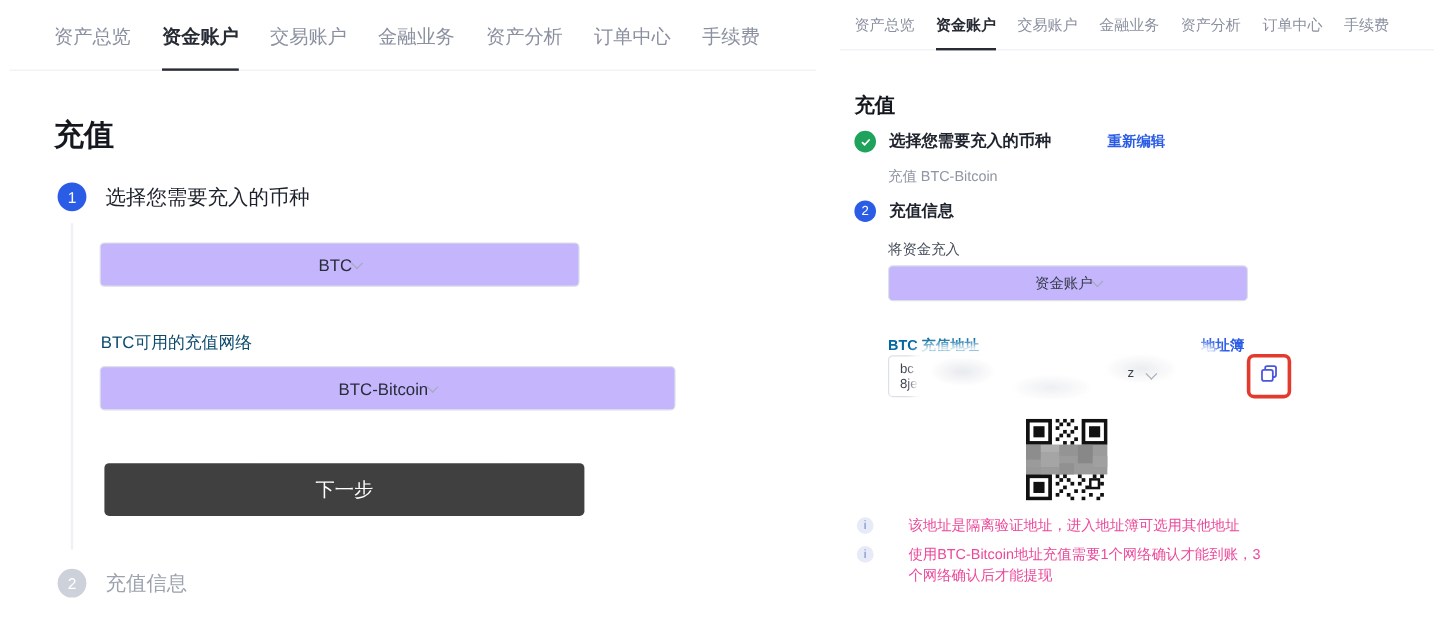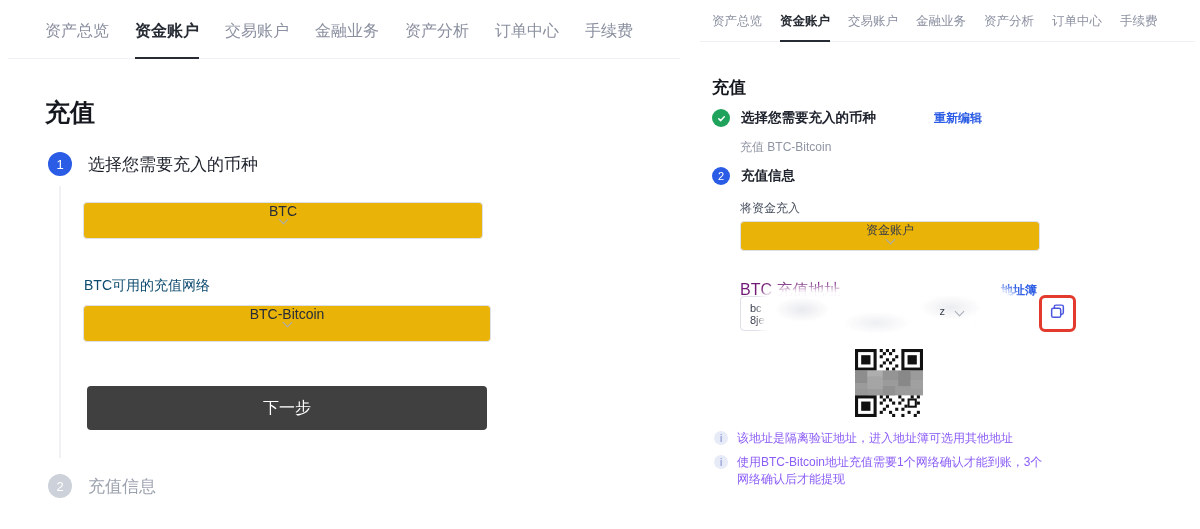--- a/index.html
+++ b/index.html
@@ -4,76 +4,76 @@
 <style>
   * { margin:0; padding:0; box-sizing:border-box; }
   body { background:#fff; font-family:"Liberation Sans","DejaVu Sans",sans-serif; }
   .canvas { position:relative; width:1200px; height:529px; background:#fff; overflow:hidden; }
 
   
   .tabs { display:flex; align-items:flex-start; border-bottom:1px solid #f0f1f5; }
   .tab { color:#8b90a0; cursor:pointer; white-space:nowrap; }
   .tab.active { color:#272b34; font-weight:700; border-bottom:2px solid #272b34; margin-bottom:-1px; }
   .chev { display:inline-block; width:7px; height:7px; border-right:1.6px solid #a6abb8; border-bottom:1.6px solid #a6abb8; transform:rotate(45deg); margin-top:-3px; }
-  .select { display:flex; align-items:center; justify-content:flex-start; border:1px solid #dde0e8; border-radius:4px; background:#eab308; cursor:pointer;flex-direction:column; }
+  .select { display:flex; align-items:center; justify-content:center; border:1px solid #dde0e8; border-radius:4px; background:#c4b5fd; cursor:pointer; }
   .circle { display:flex; align-items:center; justify-content:center; border-radius:50%; color:#fff; flex:0 0 auto; }
   .link { color:#2b5ce5; cursor:pointer;margin-left:28px; }
 
   
   .lp { position:absolute; left:0; top:0; width:680px; height:529px; }
   .lp .tabs { margin-left:8px; padding:21px 0 0 37px; gap:26px; font-size:16px; }
   .lp .tab { padding-bottom:15px; }
   .lp-title { position:absolute; left:45px; top:96px; font-size:25px; font-weight:700; color:#15181e; }
   .lp-step1 { position:absolute; left:48px; top:152px; display:flex; align-items:center; gap:16px; }
   .lp-step1 .circle { width:24px; height:24px; background:#2b5ce5; font-size:13px; }
   .lp-step1 .step-label { font-size:17px; color:#1d212b; }
   .lp-connector { position:absolute; left:59px; top:186px; width:2px; height:272px; background:#f0f1f4; }
   .lp-select1 { position:absolute; left:83px; top:202px; width:400px; height:37px; padding:0 16px; font-size:14px; color:#272c38; }
   .lp-netlabel { position:absolute; left:84px; top:277px; font-size:14px; color:#0c4a6e; }
-  .lp-select2 { position:absolute; left:83px; top:305px; width:408px; height:37px; padding:0 16px; font-size:14px; color:#272c38; }
+  .lp-select2 { position:absolute; left:83px; top:305px; width:480px; height:37px; padding:0 16px; font-size:14px; color:#272c38; }
   .lp-button { position:absolute; left:87px; top:386px; width:400px; height:44px; background:#404040; color:#fff; border:none; border-radius:4px; font-size:16px; cursor:pointer; display:flex; align-items:center; justify-content:center; font-family:inherit; }
   .lp-step2 { position:absolute; left:48px; top:474px; display:flex; align-items:center; gap:16px; }
   .lp-step2 .circle { width:24px; height:24px; background:#ccd1da; font-size:13px; }
   .lp-step2 .step-label { font-size:17px; color:#9ca2ae; }
 
   
   .rp { position:absolute; left:700px; top:0; width:495px; height:529px; }
   .rp .tabs { padding:13px 0 0 12px; gap:18px; font-size:12.5px; }
   .rp .tab { padding-bottom:10px; }
   .rp-title { position:absolute; left:12px; top:76px; font-size:17px; font-weight:700; color:#15181e; }
   .rp-step1 { position:absolute; left:12px; top:109px; display:flex; align-items:center; gap:11px; }
   .rp-step1 .step-label { font-size:13.5px; color:#20242e; font-weight:600; }
-  .rp-step1 .link { font-size:12px; margin-left:47px; font-weight:600; }
+  .rp-step1 .link { font-size:12px; margin-left:36px; font-weight:600; }
   .rp-summary { position:absolute; left:40px; top:139px; font-size:12px; color:#8f95a3; }
   .rp-step2 { position:absolute; left:12px; top:167px; display:flex; align-items:center; gap:11px; }
   .rp-step2 .circle { width:18px; height:18px; background:#2b5ce5; font-size:11px; }
   .rp-step2 .step-label { font-size:13.5px; color:#20242e; font-weight:600; }
   .rp-acct-label { position:absolute; left:40px; top:200px; font-size:12px; color:#474e5d; }
   .rp-acct-select { position:absolute; left:40px; top:221px; width:300px; height:30px; padding:0 12px; font-size:12px; color:#363c49; }
   .rp-addr-row { position:absolute; left:40px; top:280px; width:297px; display:flex; justify-content:space-between; align-items:center; }
-  .rp-addr-label { font-size:16px; color:#701a75; }
+  .rp-addr-label { font-size:12px; color:#0369a1;font-weight:bold; }
   .rp-addr-row .link { font-size:12px; font-weight:600; }
   .rp-addr-box { position:absolute; left:40px; top:296px; width:236px; height:35px; border:1px solid #dde0e8; border-radius:4px; font-size:11px; color:#3c4250; }
   .addr-lines { position:absolute; left:9px; top:5px; line-height:12px; }
   .addr-blur { position:absolute; left:24px; top:-5px; width:248px; height:44px; border-radius:10px;
       background:
         radial-gradient(40px 18px at 15% 40%, rgba(190,194,205,.35), transparent 70%),
         radial-gradient(50px 16px at 45% 70%, rgba(198,202,212,.30), transparent 70%),
         radial-gradient(45px 18px at 75% 35%, rgba(190,194,205,.30), transparent 70%),
         rgba(255,255,255,.96);
       box-shadow:0 0 6px 5px rgba(255,255,255,.92); }
   .addr-suffix { position:absolute; right:30px; top:8px; font-size:11px; color:#3c4250; }
   .rp-addr-box .chev { position:absolute; right:12px; top:14px; }
   .rp-copy { position:absolute; left:339px; top:295px; width:37px; height:37px; border:3px solid #e23b2e; border-radius:6px; display:flex; align-items:center; justify-content:center; cursor:pointer; background:#fff; }
   .rp-qr { position:absolute; left:155px; top:349px; width:68px; height:68px; }
   .rp-notes { position:absolute; left:14px; top:430px; width:340px; }
   .note { display:flex; gap:9px; margin-bottom:7px; }
   .note-icon { width:14px; height:14px; border-radius:50%; background:#e7ebf8; color:#7684cc; font-size:10px; display:flex; align-items:center; justify-content:center; flex:0 0 auto; margin-top:1px; }
   .note-icon::before { content:"i"; }
-  .note-text { font-size:12px; color:#8b5cf6; line-height:17px; max-width:318px; }
+  .note-text { font-size:12px; color:#ec4899; line-height:17px; max-width:318px;margin-left:20px; }
 </style>
 </head>
 <body>
 
 <div class="canvas">
 
   <div class="lp">
     <div class="tabs">
       <span class="tab">资产总览</span>
       <span class="tab active">资金账户</span>

